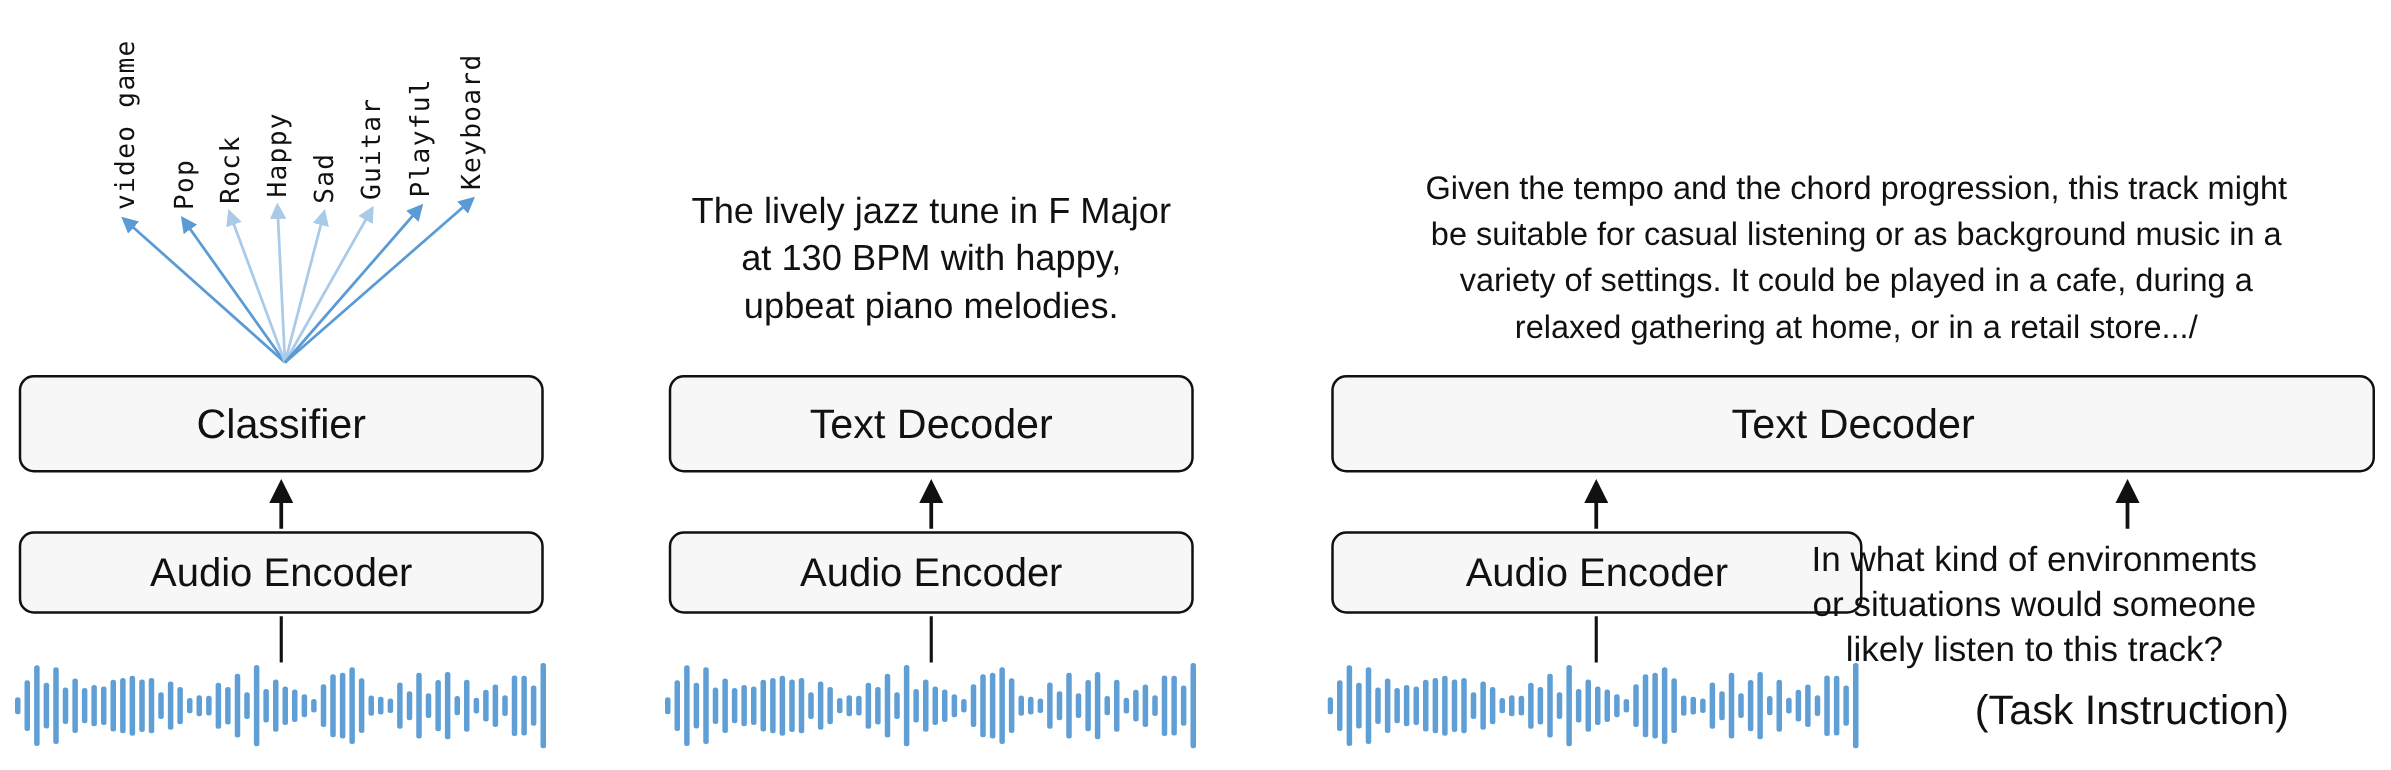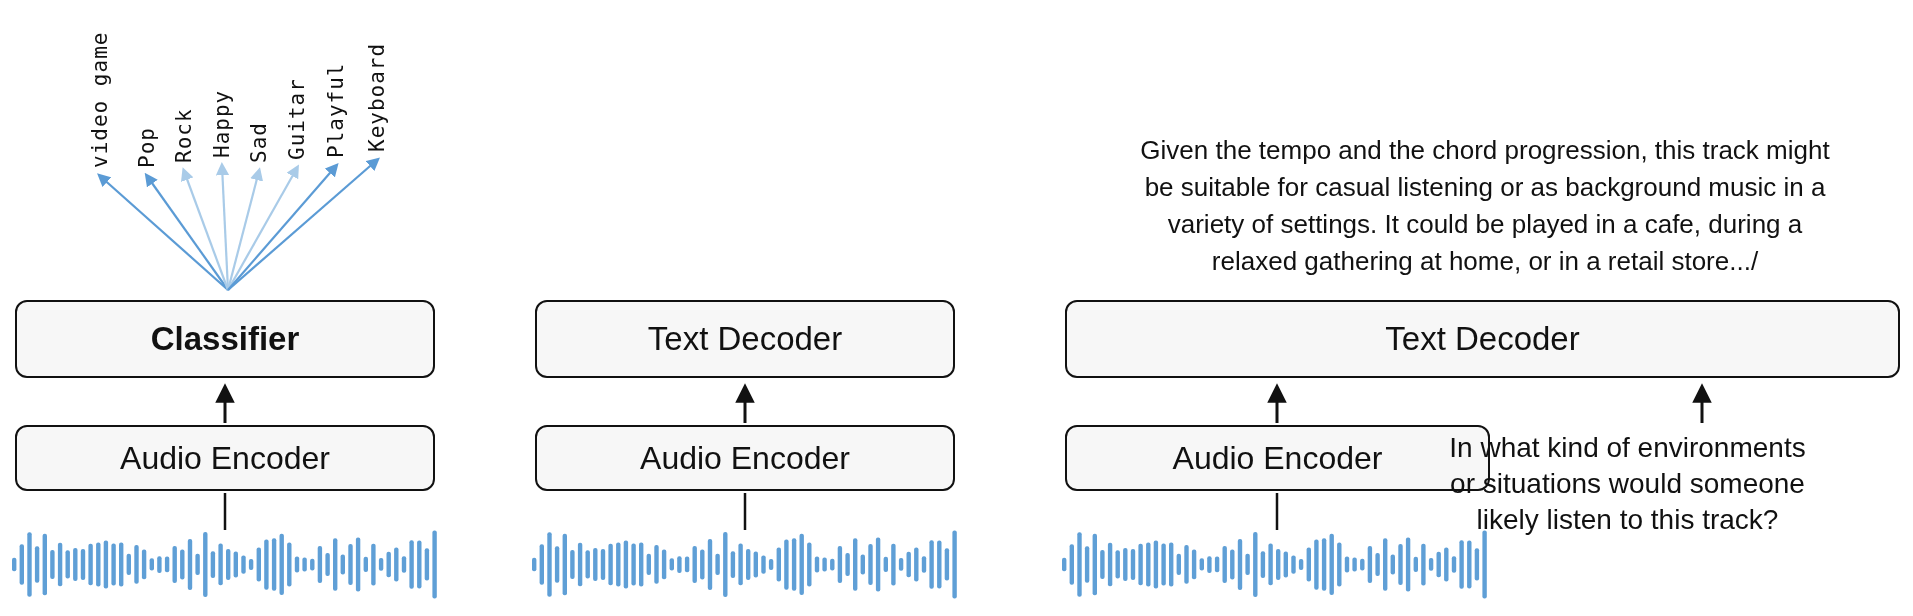--- a/index.html
+++ b/index.html
@@ -105,21 +105,21 @@
 
   <div class="rot-label" style="left:88px;  top:168px;">video game</div>
   <div class="rot-label" style="left:135px; top:168px;">Pop</div>
   <div class="rot-label" style="left:172px; top:163px;">Rock</div>
   <div class="rot-label" style="left:210px; top:158px;">Happy</div>
   <div class="rot-label" style="left:247px; top:163px;">Sad</div>
   <div class="rot-label" style="left:285px; top:160px;">Guitar</div>
   <div class="rot-label" style="left:324px; top:158px;">Playful</div>
   <div class="rot-label" style="left:365px; top:152px;">Keyboard</div>
 
-  <div class="box" style="left:15px; top:300px; width:420px; height:78px;font-weight:bold;">
+  <div class="box" style="left:15px; top:300px; width:420px; height:78px;">
     <span>Classifier</span>
   </div>
   <div class="box" style="left:15px; top:425px; width:420px; height:66px; font-size:32px;">
     <span>Audio Encoder</span>
   </div>
   <svg class="waveform" style="left:12px; top:522px; width:428px; height:85px;" viewBox="0 0 428 85" preserveAspectRatio="none">
       <rect x="0.0" y="35.7" width="4.4" height="13.6" rx="2" fill="#5f9fd6"></rect>
       <rect x="7.6" y="22.2" width="4.4" height="40.6" rx="2" fill="#5f9fd6"></rect>
       <rect x="15.3" y="10.2" width="4.4" height="64.6" rx="2" fill="#5f9fd6"></rect>
       <rect x="22.9" y="24.2" width="4.4" height="36.5" rx="2" fill="#5f9fd6"></rect>
@@ -170,20 +170,23 @@
       <rect x="366.9" y="36.1" width="4.4" height="12.7" rx="2" fill="#5f9fd6"></rect>
       <rect x="374.5" y="29.7" width="4.4" height="25.5" rx="2" fill="#5f9fd6"></rect>
       <rect x="382.1" y="25.5" width="4.4" height="34.1" rx="2" fill="#5f9fd6"></rect>
       <rect x="389.8" y="34.2" width="4.4" height="16.5" rx="2" fill="#5f9fd6"></rect>
       <rect x="397.4" y="18.3" width="4.4" height="48.4" rx="2" fill="#5f9fd6"></rect>
       <rect x="405.1" y="18.6" width="4.4" height="47.8" rx="2" fill="#5f9fd6"></rect>
       <rect x="412.7" y="26.3" width="4.4" height="32.3" rx="2" fill="#5f9fd6"></rect>
       <rect x="420.4" y="8.4" width="4.4" height="68.2" rx="2" fill="#5f9fd6"></rect>
     </svg>
 
+  <div class="caption caption-md" style="left:535px; top:150px; width:420px;">The lively jazz tune in F Major
+at 130 BPM with happy,
+upbeat piano melodies.</div>
 
   <div class="box" style="left:535px; top:300px; width:420px; height:78px;">
     <span>Text Decoder</span>
   </div>
   <div class="box" style="left:535px; top:425px; width:420px; height:66px; font-size:32px;">
     <span>Audio Encoder</span>
   </div>
   <svg class="waveform" style="left:532px; top:522px; width:428px; height:85px;" viewBox="0 0 428 85" preserveAspectRatio="none">
       <rect x="0.0" y="35.7" width="4.4" height="13.6" rx="2" fill="#5f9fd6"></rect>
       <rect x="7.6" y="22.2" width="4.4" height="40.6" rx="2" fill="#5f9fd6"></rect>
@@ -251,20 +254,21 @@
   <div class="box" style="left:1065px; top:300px; width:835px; height:78px;">
     <span>Text Decoder</span>
   </div>
   <div class="box" style="left:1065px; top:425px; width:425px; height:66px; font-size:32px;">
     <span>Audio Encoder</span>
   </div>
 
   <div class="caption caption-task" style="left:1420px; top:430px; width:415px;">In what kind of environments
 or situations would someone
 likely listen to this track?</div>
+  <div class="caption caption-task-title" style="left:1498px; top:548px; width:415px;">(Task Instruction)</div>
 
   <svg class="waveform" style="left:1062px; top:522px; width:428px; height:85px;" viewBox="0 0 428 85" preserveAspectRatio="none">
       <rect x="0.0" y="35.7" width="4.4" height="13.6" rx="2" fill="#5f9fd6"></rect>
       <rect x="7.6" y="22.2" width="4.4" height="40.6" rx="2" fill="#5f9fd6"></rect>
       <rect x="15.3" y="10.2" width="4.4" height="64.6" rx="2" fill="#5f9fd6"></rect>
       <rect x="22.9" y="24.2" width="4.4" height="36.5" rx="2" fill="#5f9fd6"></rect>
       <rect x="30.6" y="11.7" width="4.4" height="61.5" rx="2" fill="#5f9fd6"></rect>
       <rect x="38.2" y="27.9" width="4.4" height="29.2" rx="2" fill="#5f9fd6"></rect>
       <rect x="45.9" y="20.7" width="4.4" height="43.6" rx="2" fill="#5f9fd6"></rect>
       <rect x="53.5" y="28.3" width="4.4" height="28.3" rx="2" fill="#5f9fd6"></rect>

